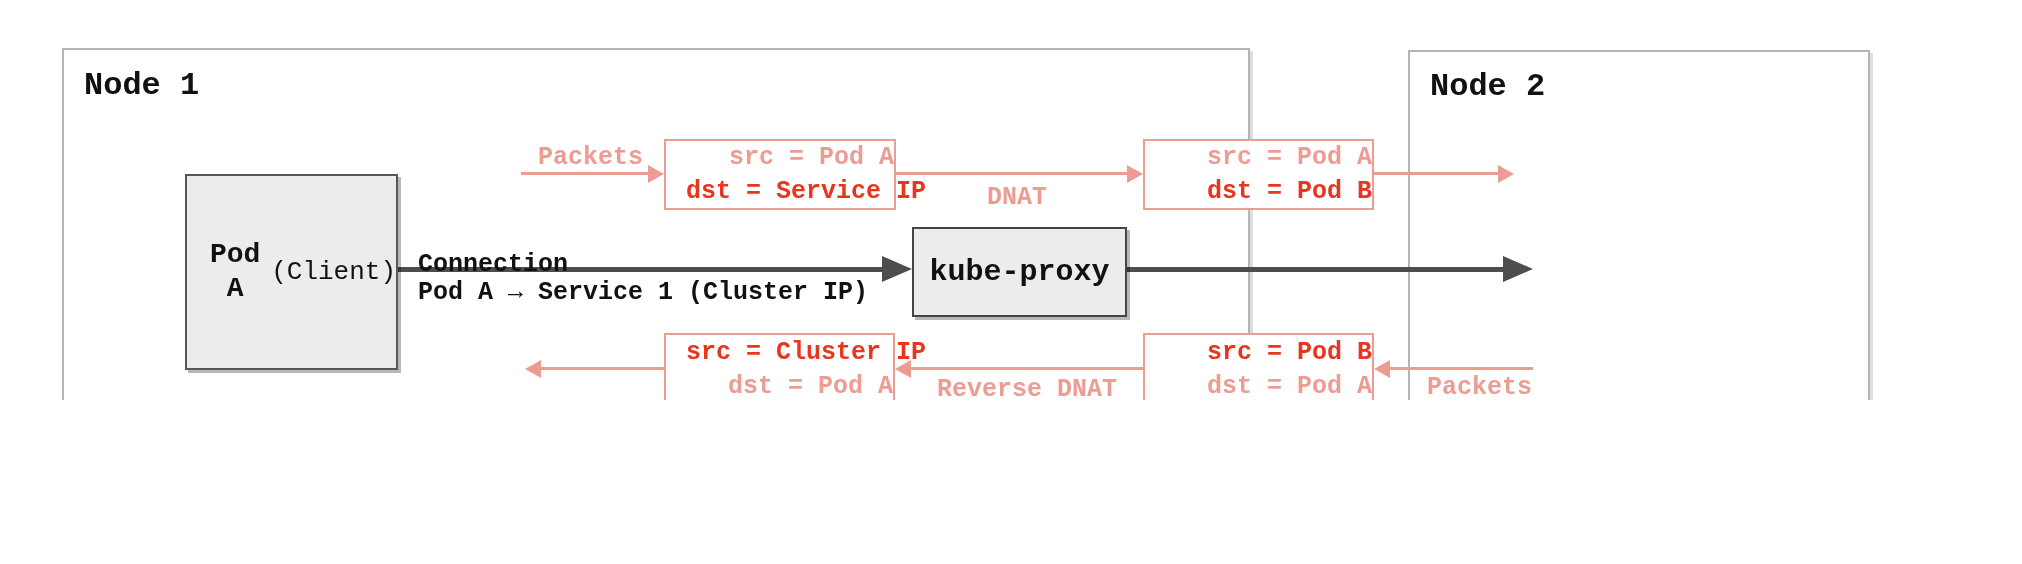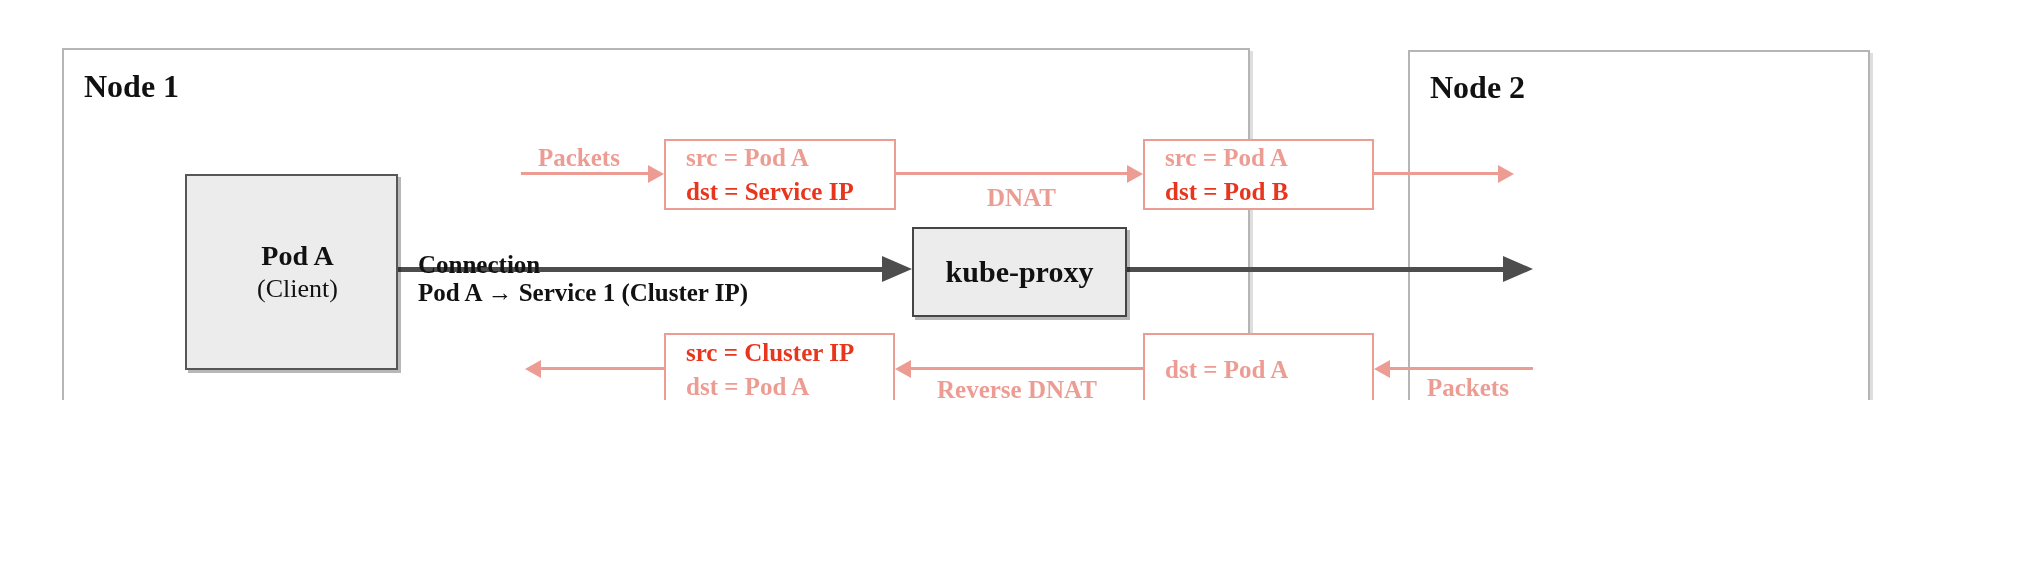--- a/index.html
+++ b/index.html
@@ -6,34 +6,34 @@
     --salmon:#ec9c93;
     --red:#e8351d;
     --dark:#4d4d4d;
     --node-border:#b5b5b5;
     --pod-fill:#ececec;
     --pod-border:#575757;
   }
   html,body{margin:0;padding:0;background:#ffffff;}
   .canvas{
     position:relative;width:2022px;height:400px;overflow:hidden;
-    font-family:Liberation Serif, serif;
+    font-family:Liberation Mono, monospace;
     background:#ffffff;
   }
   .nodebox{
     position:absolute;background:#ffffff;border:2px solid var(--node-border);
     box-shadow:3px 3px 0 rgba(0,0,0,0.13);box-sizing:border-box;z-index:1;
   }
   .nodelabel{
     position:absolute;font-size:32px;font-weight:bold;color:#111;line-height:32px;z-index:4;
   }
   .podbox{
     position:absolute;background:var(--pod-fill);border:2px solid var(--pod-border);
     box-shadow:3px 3px 0 rgba(0,0,0,0.28);box-sizing:border-box;z-index:5;
-    display:flex;flex-direction:column;align-items:center;justify-content:center;text-align:center;color:#111;padding-left:12px;
+    display:flex;flex-direction:row;align-items:center;justify-content:center;text-align:center;color:#111;padding-left:12px;
   }
   .podtitle{font-size:28px;font-weight:bold;line-height:34px;}
   .podsub{font-size:26px;line-height:32px;}
   .kubebox{
     position:absolute;background:var(--pod-fill);border:2px solid #454545;
     box-shadow:3px 3px 0 rgba(0,0,0,0.28);box-sizing:border-box;z-index:5;
     display:flex;align-items:center;justify-content:center;
     font-size:30px;font-weight:bold;color:#111;
   }
   .dline{position:absolute;height:5px;background:var(--dark);z-index:3;}
@@ -42,21 +42,21 @@
   .rline{position:absolute;height:3px;background:var(--salmon);z-index:3;}
   .rhead-right{position:absolute;width:0;height:0;z-index:3;
     border-left:16px solid var(--salmon);border-top:9px solid transparent;border-bottom:9px solid transparent;}
   .rhead-left{position:absolute;width:0;height:0;z-index:3;
     border-right:16px solid var(--salmon);border-top:9px solid transparent;border-bottom:9px solid transparent;}
   .rlabel{position:absolute;color:var(--salmon);font-size:25px;font-weight:bold;line-height:25px;white-space:nowrap;z-index:4;}
   .blabel{position:absolute;color:#111;font-size:25px;font-weight:bold;line-height:25px;white-space:nowrap;z-index:4;}
   .rbox{
     position:absolute;background:#ffffff;border:2px solid var(--salmon);box-sizing:border-box;z-index:6;
     display:flex;flex-direction:column;justify-content:center;padding-left:20px;
-    font-size:25px;font-weight:bold;line-height:34px;white-space:nowrap;
+    font-size:25px;font-weight:bold;line-height:34px;white-space:nowrap;text-align:right;
   }
   .t-salmon{color:var(--salmon);}
   .t-red{color:var(--red);}
 </style>
 </head>
 <body>
 
 <div class="canvas">
 
   <div class="nodebox" style="left:62px;top:48px;width:1188px;height:445px;"></div>
@@ -103,20 +103,21 @@
   </div>
 
   <div class="rline" style="left:1374px;top:172px;width:126px;"></div>
   <div class="rhead-right" style="left:1498px;top:165px;"></div>
 
   <div class="rline" style="left:1390px;top:367px;width:143px;"></div>
   <div class="rhead-left" style="left:1374px;top:360px;"></div>
   <div class="rlabel" style="left:1427px;top:375px;">Packets</div>
 
   <div class="rbox" style="left:1143px;top:333px;width:231px;height:73px;">
+    <div class="t-red">src = Pod B</div>
     <div class="t-salmon">dst = Pod A</div>
   </div>
 
   <div class="rline" style="left:911px;top:367px;width:232px;"></div>
   <div class="rhead-left" style="left:895px;top:360px;"></div>
   <div class="rlabel" style="left:937px;top:377px;">Reverse DNAT</div>
 
   <div class="rbox" style="left:664px;top:333px;width:231px;height:73px;">
     <div class="t-red">src = Cluster IP</div>
     <div class="t-salmon">dst = Pod A</div>

